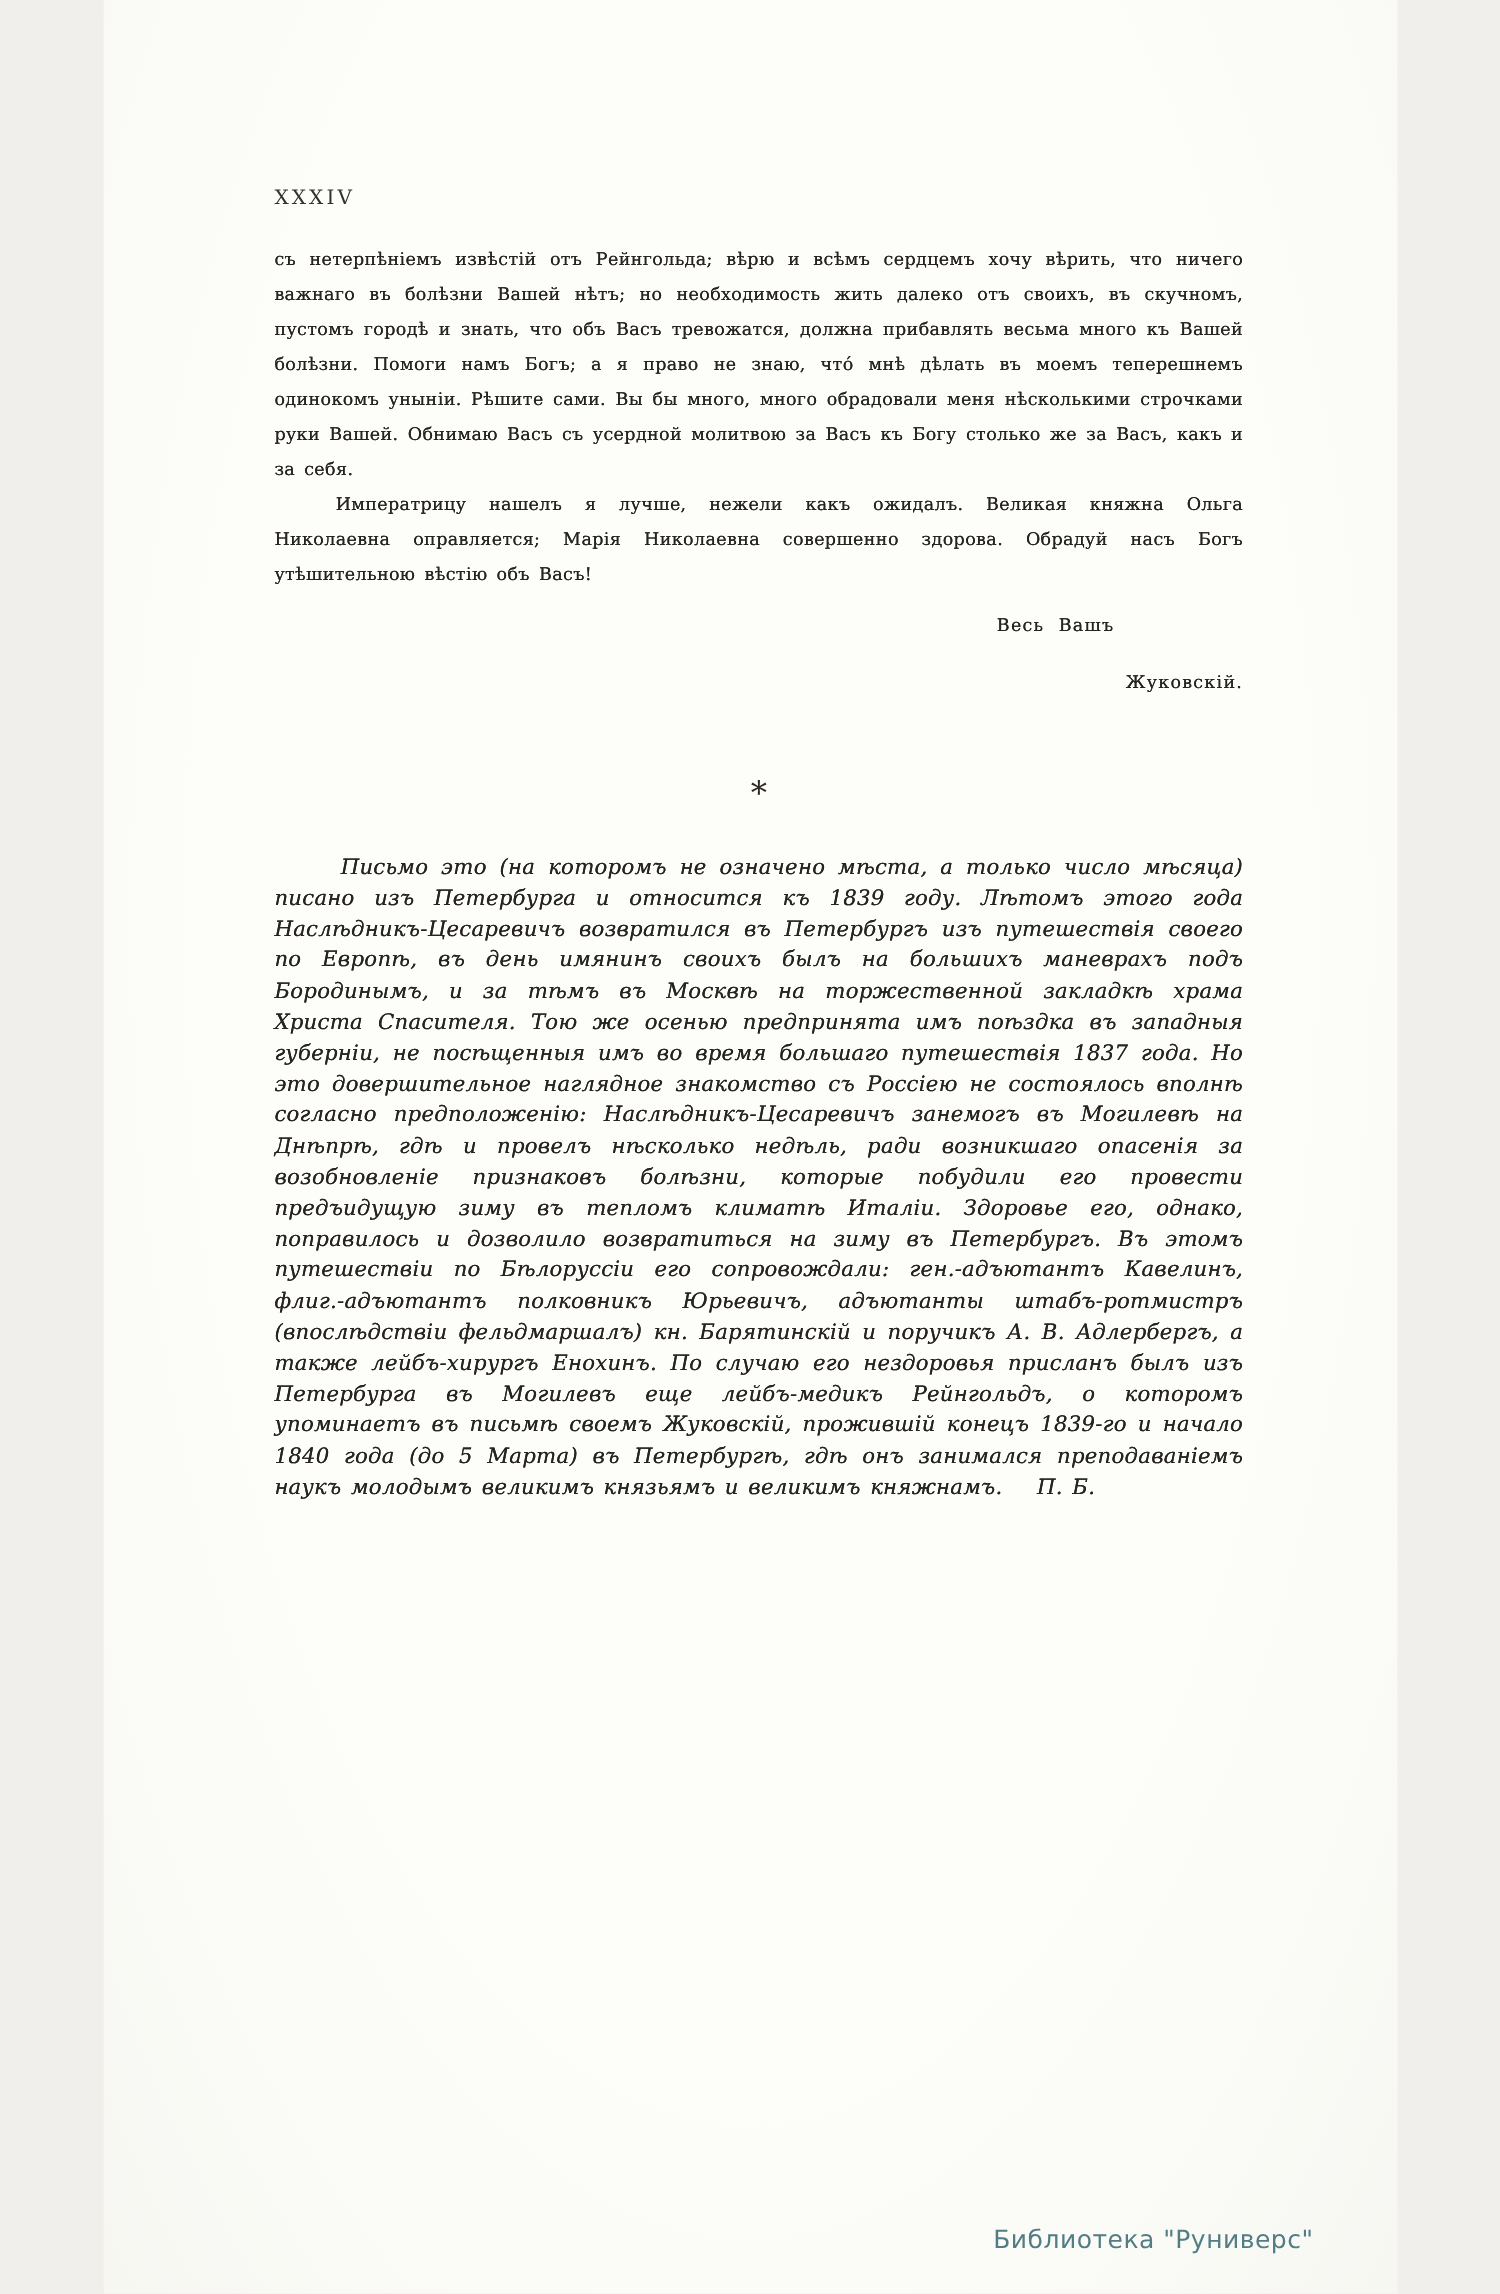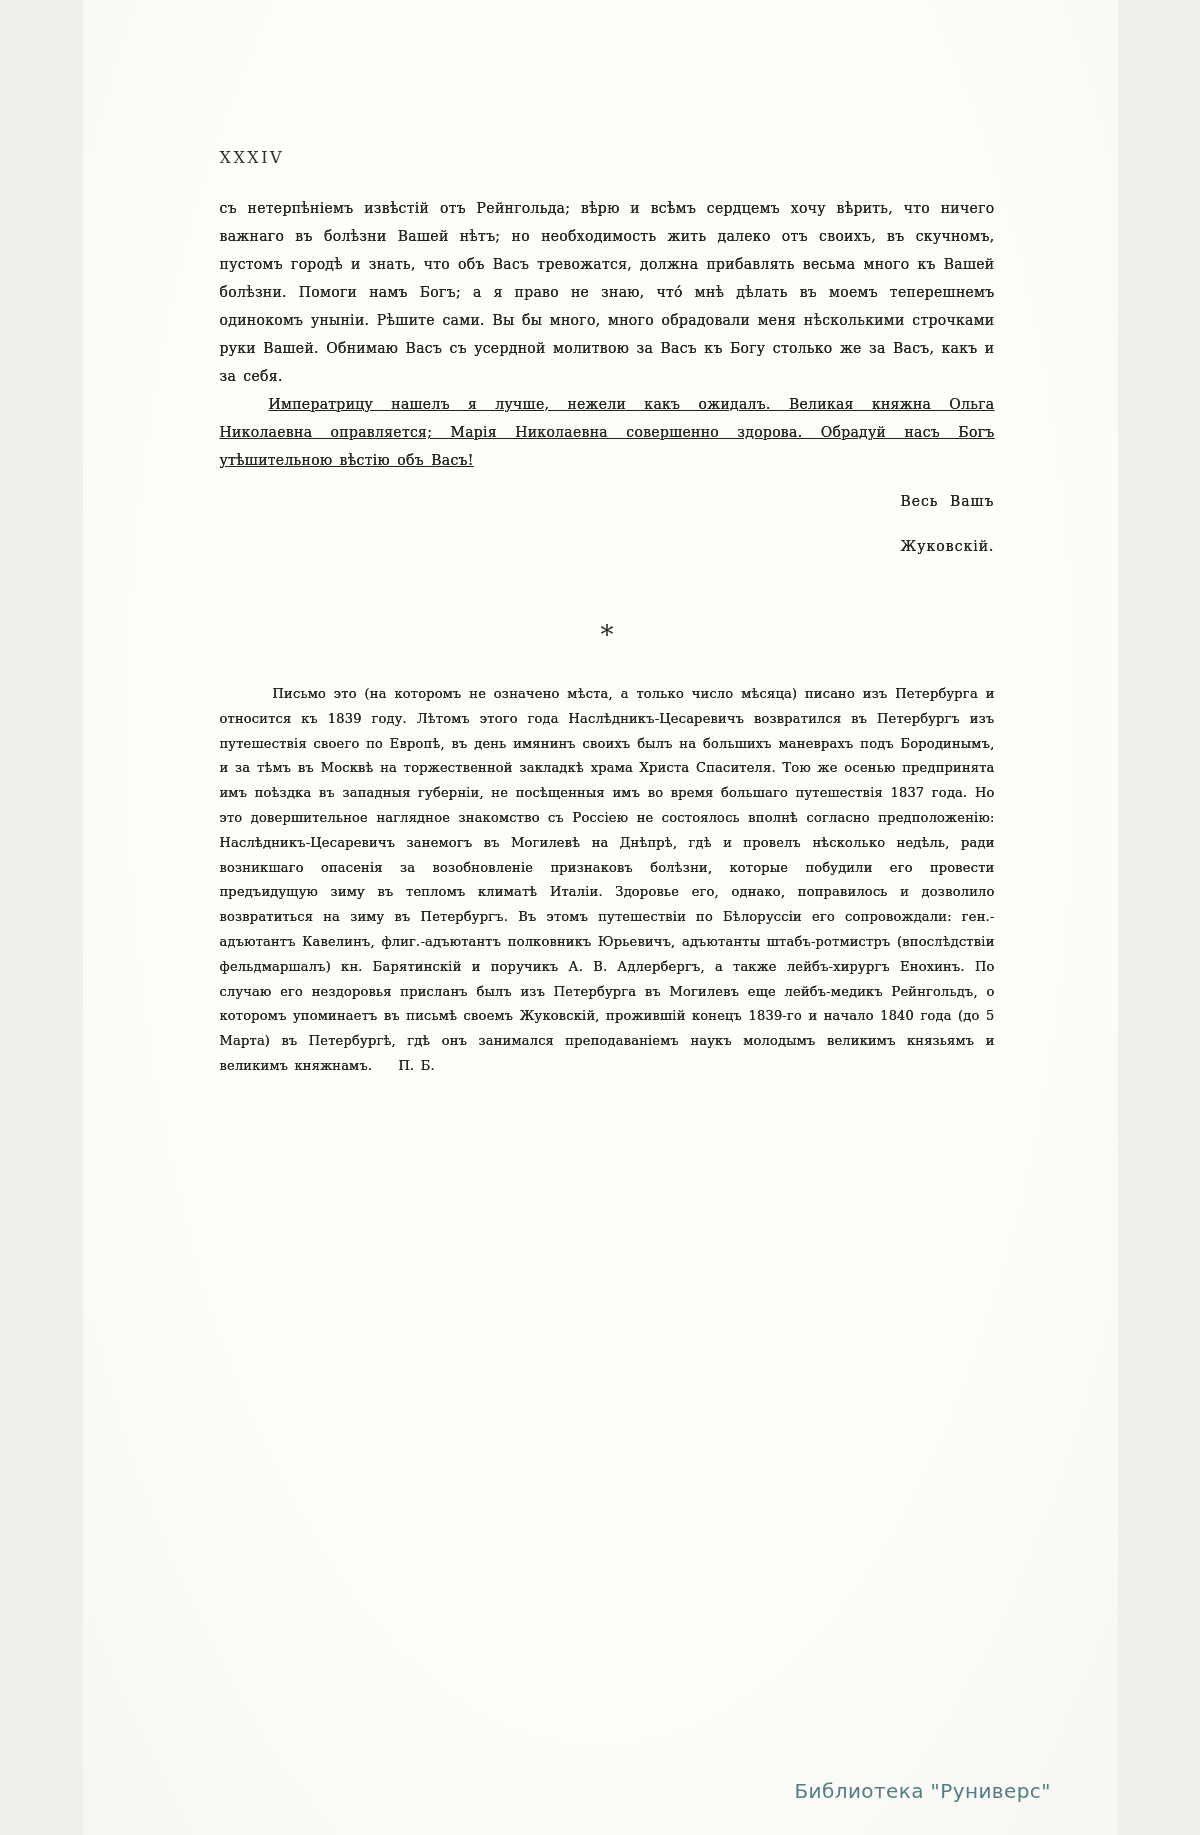--- a/index.html
+++ b/index.html
@@ -47,49 +47,50 @@
   .letter {
     margin-top: 22px;
     font-size: 14px;
     line-height: 28px;
     letter-spacing: 0.3px;
     word-spacing: 2.5px;
     text-align: justify;
     text-shadow: 0 0 0.45px #2c2822;
   }
   .letter p { margin: 0; }
-  .letter-para.indent { text-indent: 49px; text-decoration: underline; }
+  .letter-para.indent { text-indent: 49px; }
   .closing {
     margin-top: 13px !important;
     margin-left: 475px !important;
-    text-align: right;
+    text-align: center;
     letter-spacing: 1px;
     word-spacing: 6px;
   }
   .signature {
     margin-top: 17px !important;
     margin-left: 563px !important;
     text-align: right;
     letter-spacing: 1px;
   }
   .separator {
     margin-top: 60px;
     text-align: center;
     font-size: 26px;
     line-height: 30px;
     color: #2c2822;
   }
   .commentary {
     margin-top: 32px;
-    font-size: 13px;
+    font-size: 17px;
     line-height: 24.8px;
     letter-spacing: 0.2px;
     word-spacing: 2px;
     text-align: justify;
     text-shadow: 0 0 0.45px #2c2822;
+    font-style: italic;
   }
   .commentary-para {
     margin: 0;
     text-indent: 53px;
   }
   .initials {
     margin-left: 20px;
     white-space: nowrap;
   }
   .watermark {

